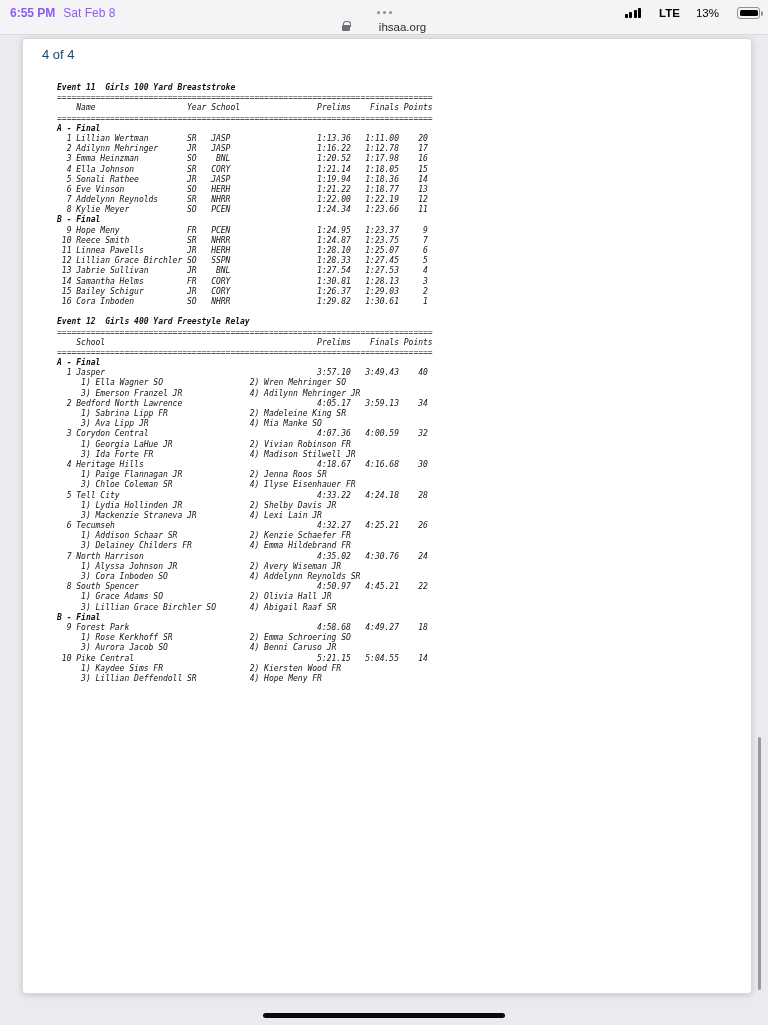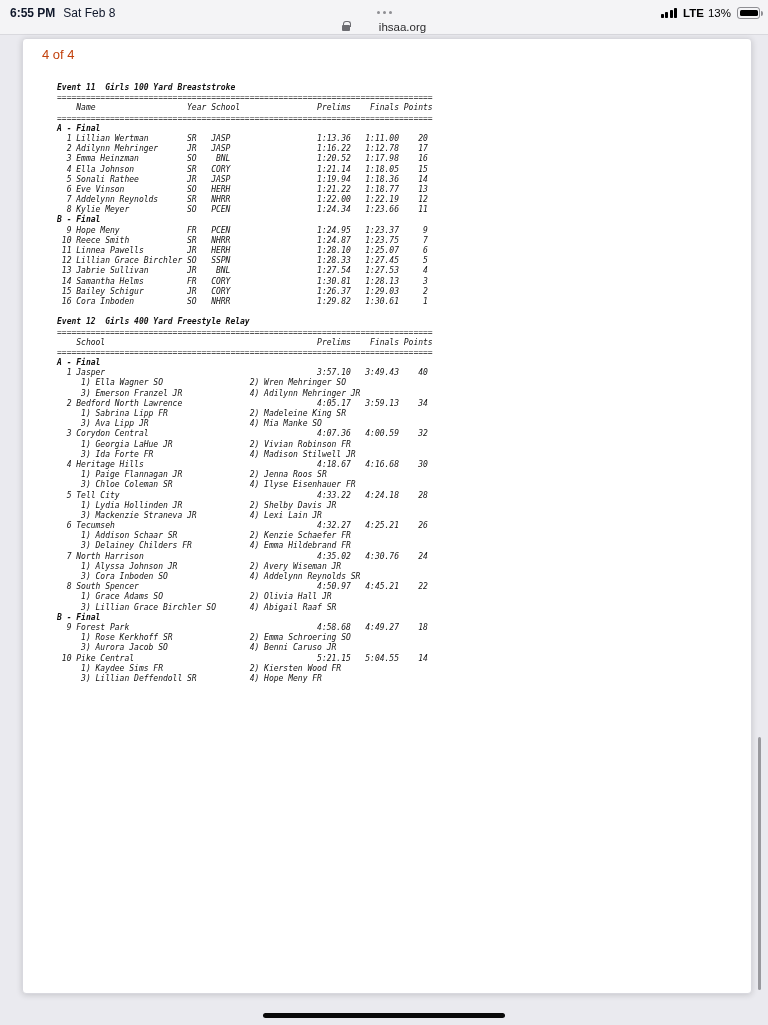--- a/index.html
+++ b/index.html
@@ -4,47 +4,47 @@
 <style>
   * { margin:0; padding:0; box-sizing:border-box; }
   html,body { width:768px; height:1025px; overflow:hidden; }
   body { background:#eaeaef; font-family:"Liberation Sans", sans-serif; position:relative; }
 
   
   .chrome {
     position:absolute; left:0; top:0; width:768px; height:35px;
     background:#f4f4f6; border-bottom:1px solid #d9d9de;
   }
-  .sb-left { position:absolute; left:10px; top:6px; font-size:12px; color:#0f172a; }
+  .sb-left { position:absolute; left:10px; top:6px; font-size:12px; color:#8b5cf6; }
   .sb-left .t { font-weight:700; margin-right:8px; }
   .sb-center { position:absolute; left:0; right:0; top:0; text-align:center; }
   .tab-dots { display:inline-flex; gap:3px; margin-top:8px; }
   .tab-dots i { width:3px; height:3px; border-radius:50%; background:#8e8e93; display:block; }
   .url-row { display:flex; align-items:center; justify-content:center; margin-top:3px; font-size:11.5px; color:#2c2c2e;gap:25px; }
   .lock { position:relative; width:8px; height:6px; background:#6d6d72; border-radius:1px; margin-right:4px; display:inline-block; margin-top:2px; }
   .lock::before { content:""; position:absolute; left:1.2px; top:-3.8px; width:5.5px; height:4.5px;
     border:1.2px solid #6d6d72; border-bottom:none; border-radius:3px 3px 0 0; }
-  .sb-right { position:absolute; right:8px; top:7px; display:flex; align-items:center; gap:4px; font-size:11.5px; color:#000; }
+  .sb-right { position:absolute; right:8px; top:7px; display:flex; align-items:center; gap:16px; font-size:11.5px; color:#000; }
   .sig { display:flex; align-items:flex-end; gap:1.5px; margin-right:2px; }
   .sig i { width:3px; background:#000; border-radius:0.8px; display:block; }
   .sig i:nth-child(1){height:4px} .sig i:nth-child(2){height:6px}
   .sig i:nth-child(3){height:8px} .sig i:nth-child(4){height:10px}
   .lte { font-weight:600; }
   .batt { position:relative; width:23px; height:11.5px; border:1px solid rgba(60,60,67,.55); border-radius:3px; padding:1.5px; margin-left:2px; }
   .batt i { display:block; width:100%; height:100%; background:#000; border-radius:1.5px; }
   .batt::after { content:""; position:absolute; right:-3.5px; top:3px; width:2px; height:4.5px;
     background:rgba(60,60,67,.55); border-radius:0 2px 2px 0; }
 
   
   .page {
     position:absolute; left:22px; top:38px; width:730px; height:956px;
     background:#fff; border:1px solid #d8d8de; border-radius:4px;
     box-shadow:0 1px 6px rgba(0,0,0,.16);
   }
-  .page-count { position:absolute; left:19px; top:8px; font-size:13px; color:#c2410c; }
+  .page-count { position:absolute; left:19px; top:8px; font-size:13px; color:#0c4a6e; }
   .doc {
     position:absolute; left:34px; top:44px;
     font-family:"DejaVu Sans Mono","Liberation Mono",monospace;
     font-size:8px; line-height:10.2px; color:#111; white-space:pre;font-style:italic;
   }
   .doc .ln { height:10.2px; }
   .doc .b { font-weight:700; }
 
   
   .scrollbar { position:absolute; left:758px; top:737px; width:3px; height:253px; background:#99999e; border-radius:2px; }

